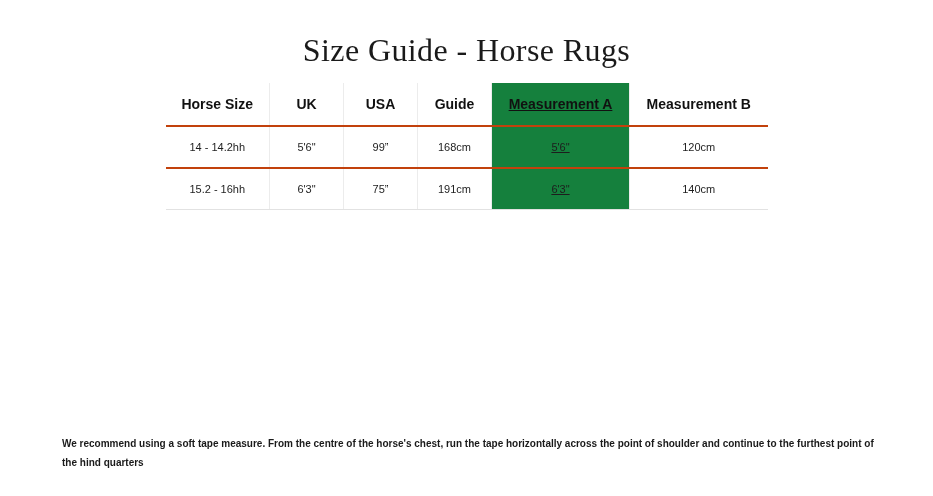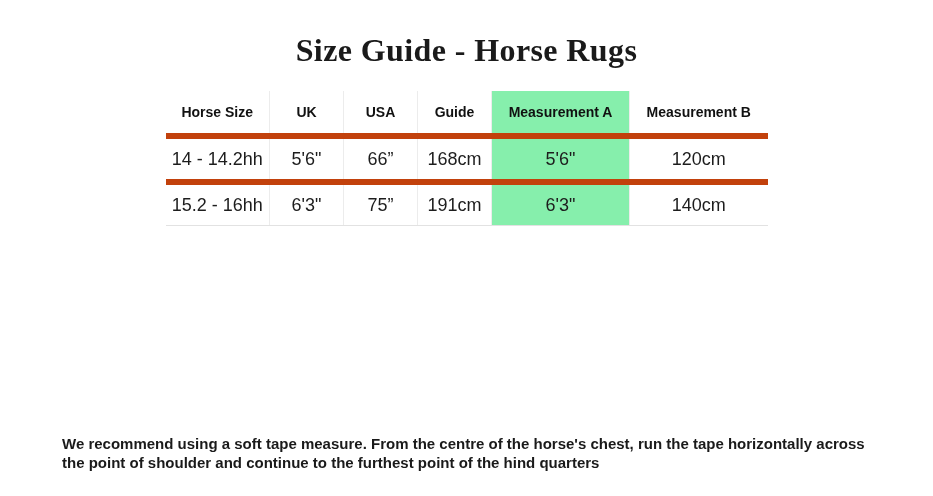--- a/index.html
+++ b/index.html
@@ -17,47 +17,47 @@
   .page {
     position: relative;
     width: 933px;
     height: 496px;
     box-sizing: border-box;
   }
   .title {
     text-align: center;
     font-family: "Liberation Serif", serif;
     font-size: 32px;
-    font-weight: 700;
+    font-weight: 400;
     color: #1a1a1a;
     letter-spacing: 0.4px;
     margin: 0;
     padding-top: 32px;
     padding-bottom: 14px;
   }
   .table-wrap {
     width: 602px;
-    margin: 8px auto;
+    margin: 0 auto;
   }
   table.size-table {
     border-collapse: collapse;
     width: 100%;
     table-layout: fixed;
   }
   table.size-table th,
   table.size-table td {
-    border-top: 6px solid #c2410c;
+    border-top: 2px solid #c2410c;
     border-bottom: 1px solid #e2e2e2;
     border-left: none;
     border-right: none;
     padding: 0;
     height: 40px;
     vertical-align: middle;
     text-align: center;
-    font-size: 18px;
+    font-size: 11px;
     font-weight: 400;
     color: #1d1d1d;
   }
   table.size-table thead th {
     font-size: 14px;
     font-weight: 700;
     color: #111111;
     height: 42px;
     border-top: none;
   }
@@ -76,29 +76,30 @@
 
   td.col-horse, th.col-horse {
     font-size: 15px;
     font-weight: 400;
     color: #111;
   }
   th.col-horse { font-weight: 700; font-size: 14px; }
 
   
   th.tinted, td.tinted {
-    background: #86efac;
+    background: #15803d;
+    text-decoration: underline;
   }
 
   .footnote {
     position: absolute;
     left: 62px;
     right: 50px;
     top: 434px;
-    font-size: 15px;
+    font-size: 10px;
     line-height: 19px;
     font-weight: 700;
     color: #1a1a1a;
     font-family: "Liberation Sans", sans-serif;
   }
 </style>
 </head>
 <body>
 
 <div class="page">
@@ -122,21 +123,21 @@
           <th>USA</th>
           <th>Guide</th>
           <th class="tinted">Measurement A</th>
           <th>Measurement B</th>
         </tr>
       </thead>
       <tbody>
         <tr>
           <td class="col-horse">14 - 14.2hh</td>
           <td>5'6"</td>
-          <td>66”</td>
+          <td>99”</td>
           <td>168cm</td>
           <td class="tinted">5'6"</td>
           <td>120cm</td>
         </tr>
         <tr>
           <td class="col-horse">15.2 - 16hh</td>
           <td>6'3"</td>
           <td>75”</td>
           <td>191cm</td>
           <td class="tinted">6'3"</td>

